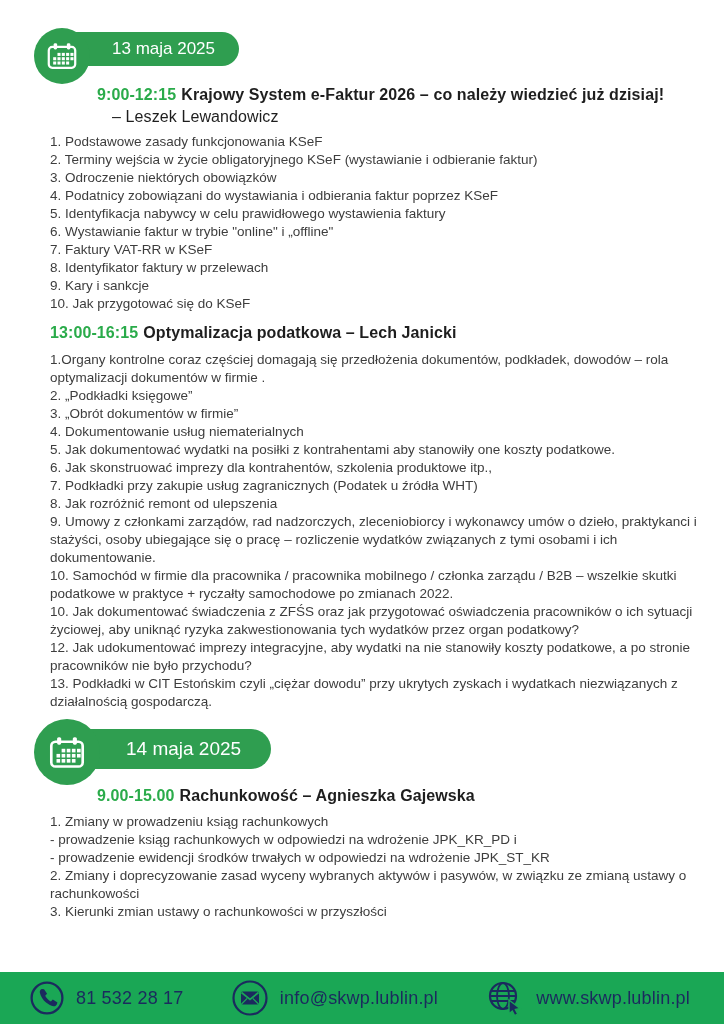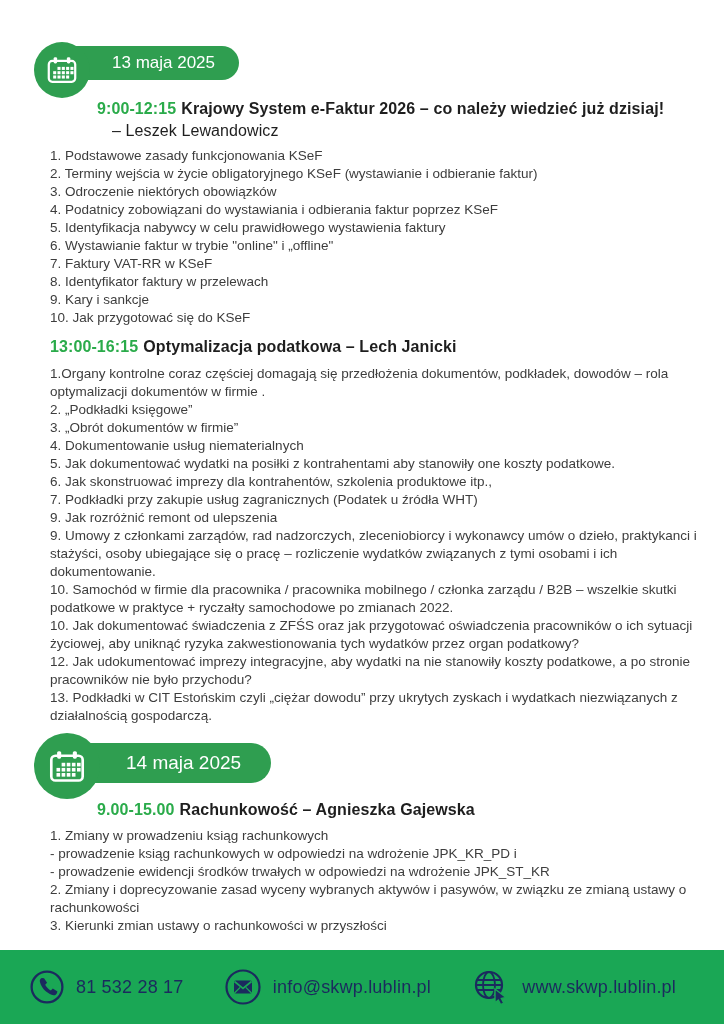--- a/index.html
+++ b/index.html
@@ -5,21 +5,21 @@
   * { margin:0; padding:0; box-sizing:border-box; }
   html,body { width:724px; height:1024px; }
   body {
     position:relative;
     background:#ffffff;
     overflow:hidden;
     font-family:"Liberation Sans", sans-serif;
     color:var(--text, #3d3d3d);
   }
   .content {
-    position:absolute; top:18px; left:0; right:0;
+    position:absolute; top:4px; left:0; right:0;
     padding:24px 14px 0 50px;
   }
 
   
   .day-badge { position:relative; width:max-content; margin-left:-16px; }
   .day-badge.badge-sm { height:56px; }
   .day-badge.badge-lg { height:66px; margin-top:8px; }
   .badge-circle {
     position:absolute; left:0; top:0; z-index:2;
     background:var(--badge-green);
@@ -48,24 +48,24 @@
   .sess-1 .session-heading { margin-top:0; margin-bottom:5px; }
   .sess-2 .session-heading { margin-top:9px; margin-bottom:7px; }
   .sess-3 .session-heading { margin-top:0; margin-bottom:6px; }
   .speaker-line { font-weight:normal;margin-left:15px; }
 
   .agenda-list { }
   .agenda-item { font-size:13.5px; line-height:18px; color:var(--text); }
 
   
   .footer {
-    position:absolute; left:0; right:0; bottom:0; height:74px;
+    position:absolute; left:0; right:0; bottom:0; height:52px;
     background:var(--footer-green);
     display:flex; align-items:center; justify-content:space-between;
-    padding:0 48px 0 28px;
+    padding:0 34px 0 28px;
   }
   .contact { display:flex; align-items:center; gap:10px; color:var(--navy); }
   .contact .label { font-size:18px; letter-spacing:0.2px; }
   .contact svg { display:block; }
 </style>
 </head>
 <body>
 
 <div class="content">
 
@@ -121,21 +121,21 @@
       <span class="time">13:00-16:15</span><span class="title">Optymalizacja podatkowa – Lech Janicki</span>
     </div>
     <div class="agenda-list">
         <div class="agenda-item">1.Organy kontrolne coraz częściej domagają się przedłożenia dokumentów, podkładek, dowodów – rola optymalizacji dokumentów w firmie .</div>
         <div class="agenda-item">2. „Podkładki księgowe”</div>
         <div class="agenda-item">3. „Obrót dokumentów w firmie”</div>
         <div class="agenda-item">4. Dokumentowanie usług niematerialnych</div>
         <div class="agenda-item">5. Jak dokumentować wydatki na posiłki z kontrahentami aby stanowiły one koszty podatkowe.</div>
         <div class="agenda-item">6. Jak skonstruować imprezy dla kontrahentów, szkolenia produktowe itp.,</div>
         <div class="agenda-item">7. Podkładki przy zakupie usług zagranicznych (Podatek u źródła WHT)</div>
-        <div class="agenda-item">9. Jak rozróżnić remont od ulepszenia</div>
+        <div class="agenda-item">8. Jak rozróżnić remont od ulepszenia</div>
         <div class="agenda-item">9. Umowy z członkami zarządów, rad nadzorczych, zleceniobiorcy i wykonawcy umów o dzieło, praktykanci i stażyści, osoby ubiegające się o pracę – rozliczenie wydatków związanych z tymi osobami i ich dokumentowanie.</div>
         <div class="agenda-item">10. Samochód w firmie dla pracownika / pracownika mobilnego / członka zarządu / B2B – wszelkie skutki podatkowe w praktyce + ryczałty samochodowe po zmianach 2022.</div>
         <div class="agenda-item">10. Jak dokumentować świadczenia z ZFŚS oraz jak przygotować oświadczenia pracowników o ich sytuacji życiowej, aby uniknąć ryzyka zakwestionowania tych wydatków przez organ podatkowy?</div>
         <div class="agenda-item">12. Jak udokumentować imprezy integracyjne, aby wydatki na nie stanowiły koszty podatkowe, a po stronie pracowników nie było przychodu?</div>
         <div class="agenda-item">13. Podkładki w CIT Estońskim czyli „ciężar dowodu” przy ukrytych zyskach i wydatkach niezwiązanych z działalnością gospodarczą.</div>
       </div>
   </div>
 
   <div class="day-badge badge-lg">
     <div class="badge-circle">

